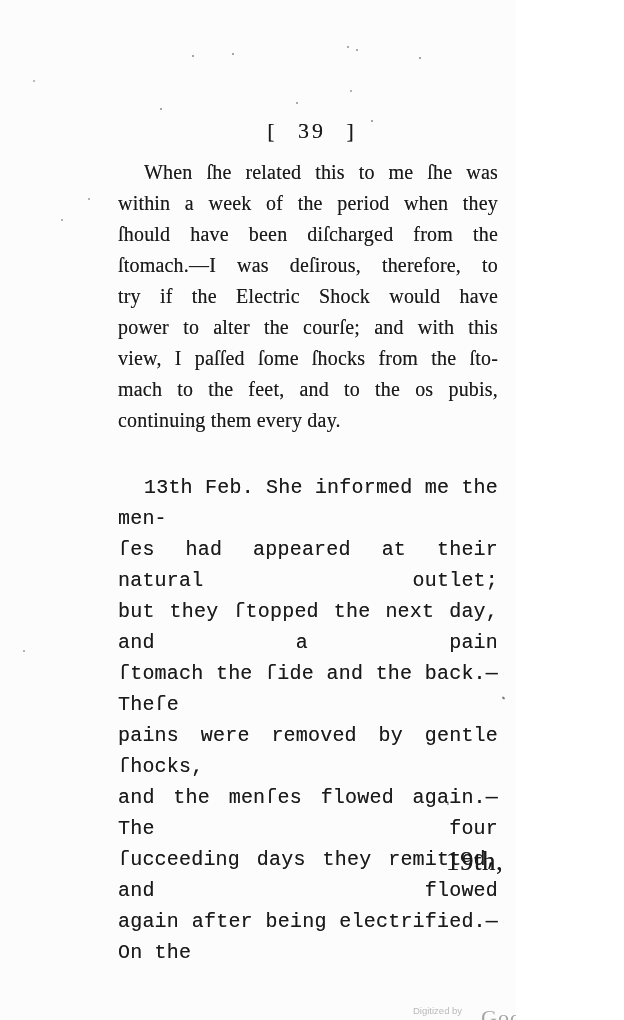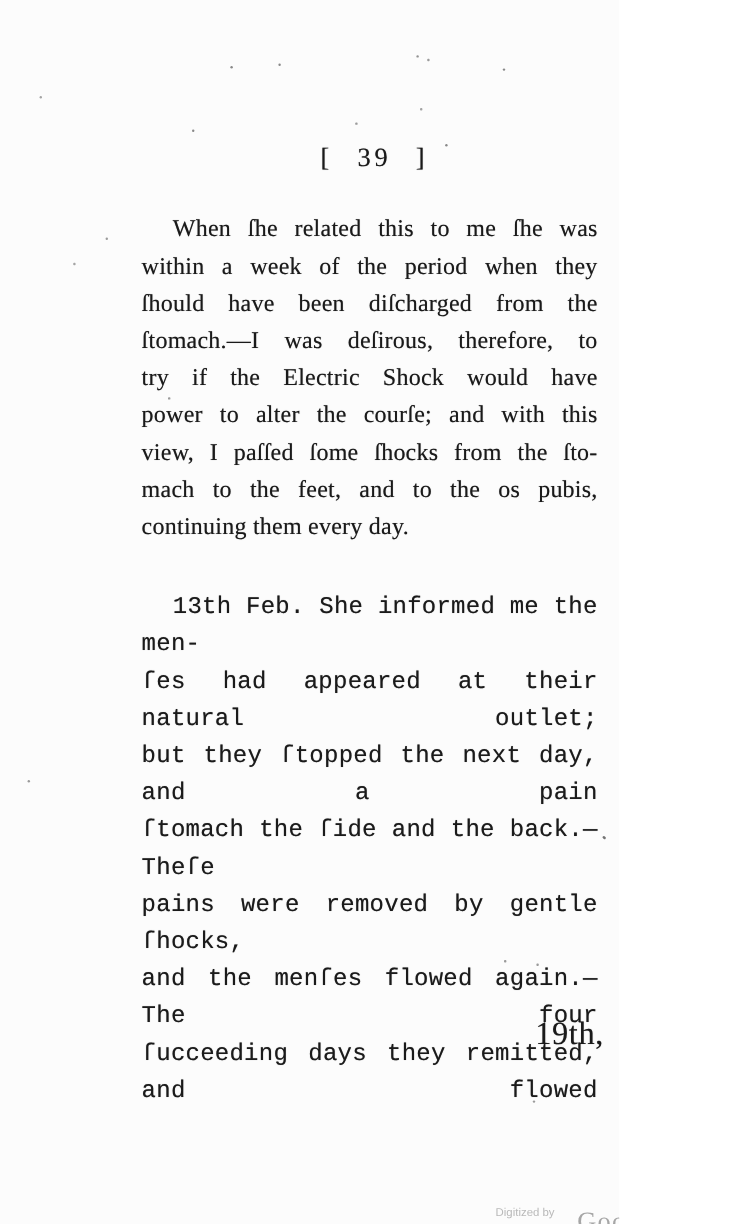--- a/index.html
+++ b/index.html
@@ -25,21 +25,20 @@
     word-spacing:12px;
     text-shadow:0 0 .6px rgba(20,20,20,.6);
   }
   .text-block{
     position:absolute;
     left:118px;top:157px;width:380px;
     font-size:20px;
     line-height:31px;
     letter-spacing:.2px;
     text-shadow:0 0 .6px rgba(20,20,20,.55);
-    margin-top:19px;
   }
   .paragraph{margin:0;}
   .paragraph.p2{margin-top:36px;font-family:Liberation Mono, monospace;}
   .paragraph.p3{margin-top:31px;}
   .line{
     text-align:justify;
     -moz-text-align-last:justify;
     text-align-last:justify;
     white-space:normal;
   }
@@ -99,20 +98,21 @@
         <div class="line last">continuing them every day.</div>
       </div>
     <div class="paragraph p2">
         <div class="line first">13th Feb. She informed me the men-</div>
         <div class="line">ſes had appeared at their natural outlet;</div>
         <div class="line">but they ſtopped the next day, and a pain</div>
         <div class="line">ſtomach the ſide and the back.—Theſe</div>
         <div class="line">pains were removed by gentle ſhocks,</div>
         <div class="line">and the menſes flowed again.—The four</div>
         <div class="line">ſucceeding days they remitted, and flowed</div>
+        <div class="line last">again after being electrified.—On the</div>
       </div>
   </div>
 
   <div class="catchword">19th,</div>
 
   <div class="watermark">
     <span class="wm-prefix">Digitized by</span>
     <span class="wm-brand">Google</span>
   </div>
 

